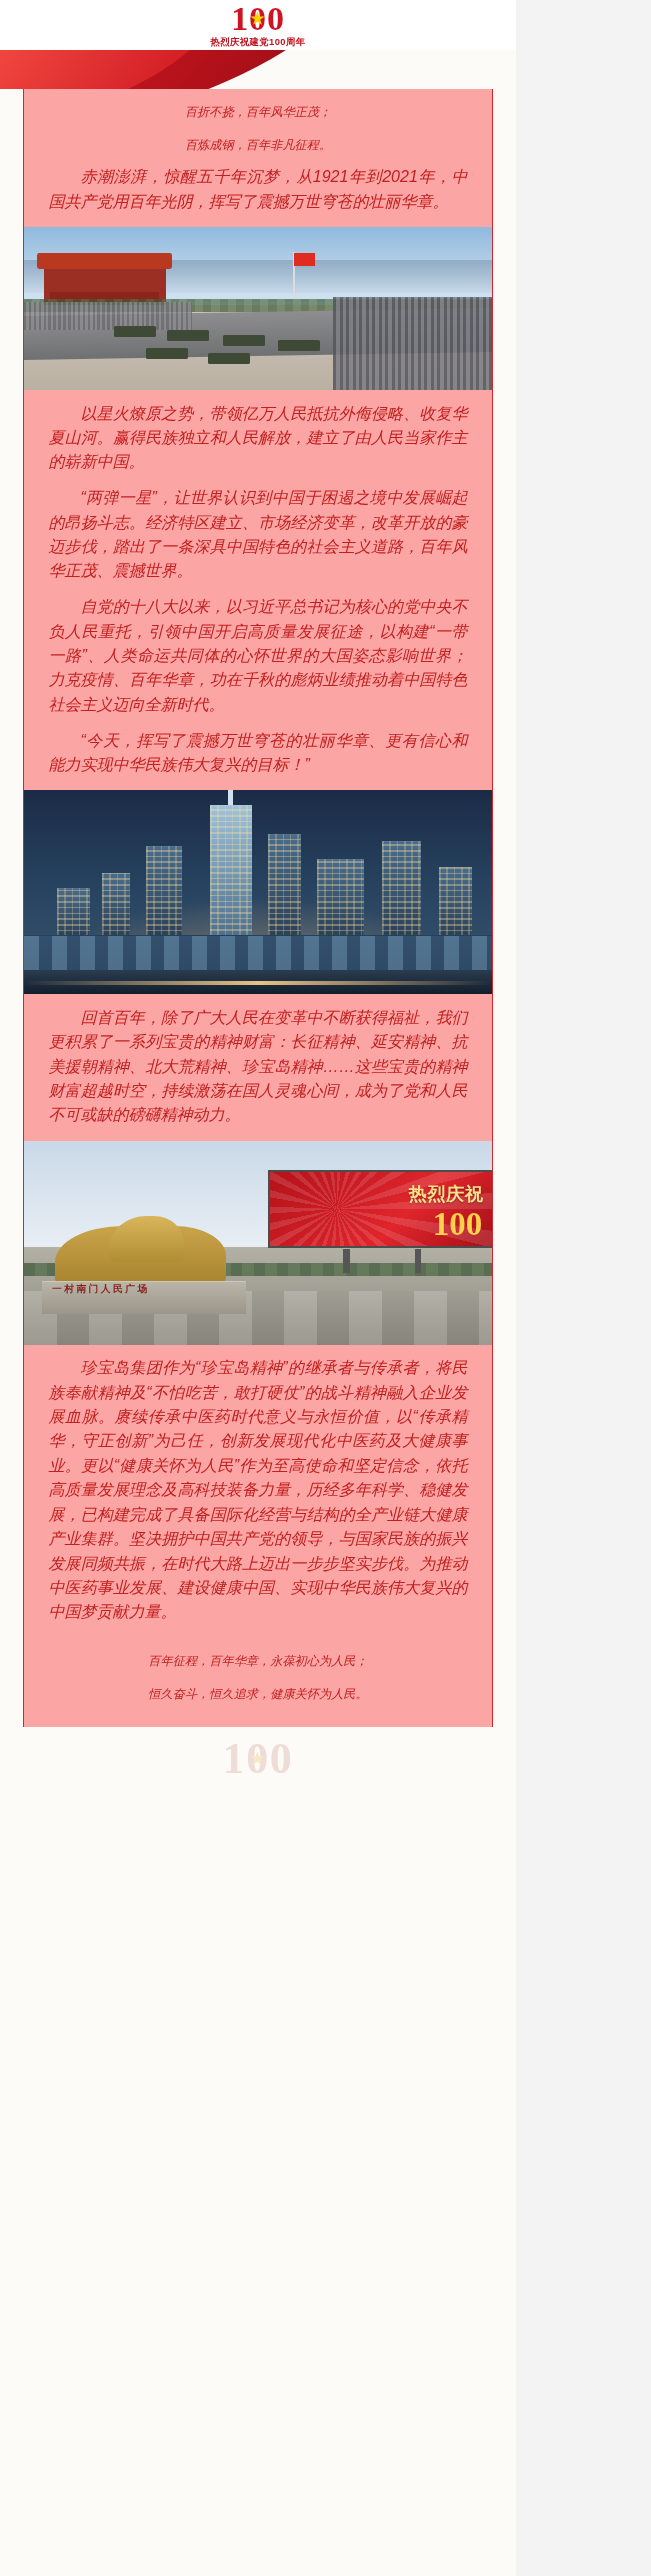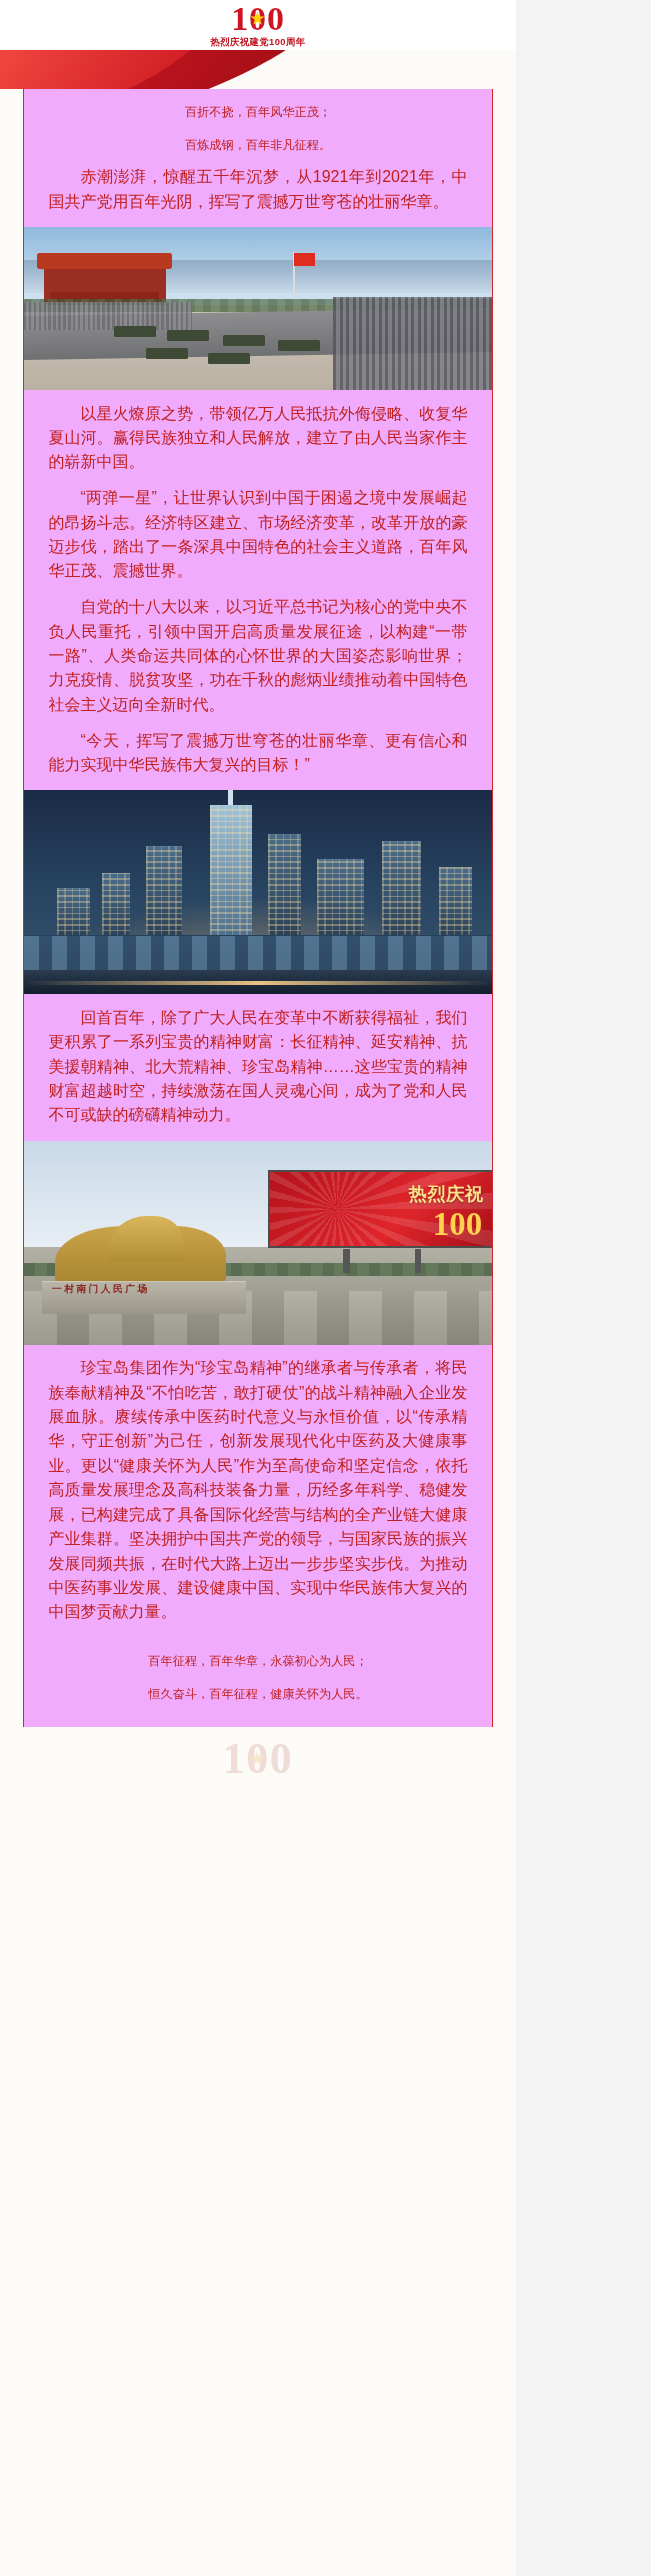--- a/index.html
+++ b/index.html
@@ -95,21 +95,22 @@
     position: relative;
     margin: 0 23px;
     border-left: 1.6px solid #d4262c;
     border-right: 1.6px solid #d4262c;
     background: #fffdf9;
     padding: 0;
   }
 
   .text-block {
     padding: 11.4px 24.4px 13px 24.4px;
-    background: #f0abfc;
+    background: #fca5a5;
+    font-style: italic;
   }
   p.para {
     margin: 0 0 11.4px 0;
     font-size: 16px;
     line-height: 24.4px;
     color: #c0201f;
     text-align: justify;
     text-indent: 2em;
     font-family: "Liberation Sans", "DejaVu Sans", sans-serif;
   }
@@ -285,21 +286,21 @@
       <div class="pp-veh v2"></div>
       <div class="pp-veh v3"></div>
       <div class="pp-veh v4"></div>
       <div class="pp-veh v5"></div>
       <div class="pp-veh v6"></div>
     </div>
 
     <div class="text-block">
       <p class="para">以星火燎原之势，带领亿万人民抵抗外侮侵略、收复华夏山河。赢得民族独立和人民解放，建立了由人民当家作主的崭新中国。</p>
       <p class="para">“两弹一星”，让世界认识到中国于困遏之境中发展崛起的昂扬斗志。经济特区建立、市场经济变革，改革开放的豪迈步伐，踏出了一条深具中国特色的社会主义道路，百年风华正茂、震撼世界。</p>
-      <p class="para">自党的十八大以来，以习近平总书记为核心的党中央不负人民重托，引领中国开启高质量发展征途，以构建“一带一路”、人类命运共同体的心怀世界的大国姿态影响世界；力克疫情、脱贫攻坚，功在千秋的彪炳业绩推动着中国特色社会主义迈向全新时代。</p>
+      <p class="para">自党的十八大以来，以习近平总书记为核心的党中央不负人民重托，引领中国开启高质量发展征途，以构建“一带一路”、人类命运共同体的心怀世界的大国姿态影响世界；力克疫情、百年华章，功在千秋的彪炳业绩推动着中国特色社会主义迈向全新时代。</p>
       <p class="para">“今天，挥写了震撼万世穹苍的壮丽华章、更有信心和能力实现中华民族伟大复兴的目标！”</p>
     </div>
 
     <div class="photo photo-city">
       <div class="city-glow"></div>
       <div class="tower t10">
           <div class="windows"></div>
         </div>
       <div class="tower t5">
           <div class="windows"></div>
@@ -360,21 +361,21 @@
       <div class="pedestal"></div>
       <div class="pedestal-txt">一村南门人民广场</div>
     </div>
 
     <div class="text-block">
       <p class="para">珍宝岛集团作为“珍宝岛精神”的继承者与传承者，将民族奉献精神及“不怕吃苦，敢打硬仗”的战斗精神融入企业发展血脉。赓续传承中医药时代意义与永恒价值，以“传承精华，守正创新”为己任，创新发展现代化中医药及大健康事业。更以“健康关怀为人民”作为至高使命和坚定信念，依托高质量发展理念及高科技装备力量，历经多年科学、稳健发展，已构建完成了具备国际化经营与结构的全产业链大健康产业集群。坚决拥护中国共产党的领导，与国家民族的振兴发展同频共振，在时代大路上迈出一步步坚实步伐。为推动中医药事业发展、建设健康中国、实现中华民族伟大复兴的中国梦贡献力量。</p>
     </div>
 
     <div class="text-block">
       <p class="verse">百年征程，百年华章，永葆初心为人民；</p>
-      <p class="verse">恒久奋斗，百年征程，健康关怀为人民。</p>
+      <p class="verse">恒久奋斗，恒久追求，健康关怀为人民。</p>
     </div>
 
   </div>
 
   <div class="footer-mark">
     <div class="footer-100">
       <span>1</span><span class="zero-star">0<span class="star">★</span></span><span>0</span>
     </div>
   </div>
 

